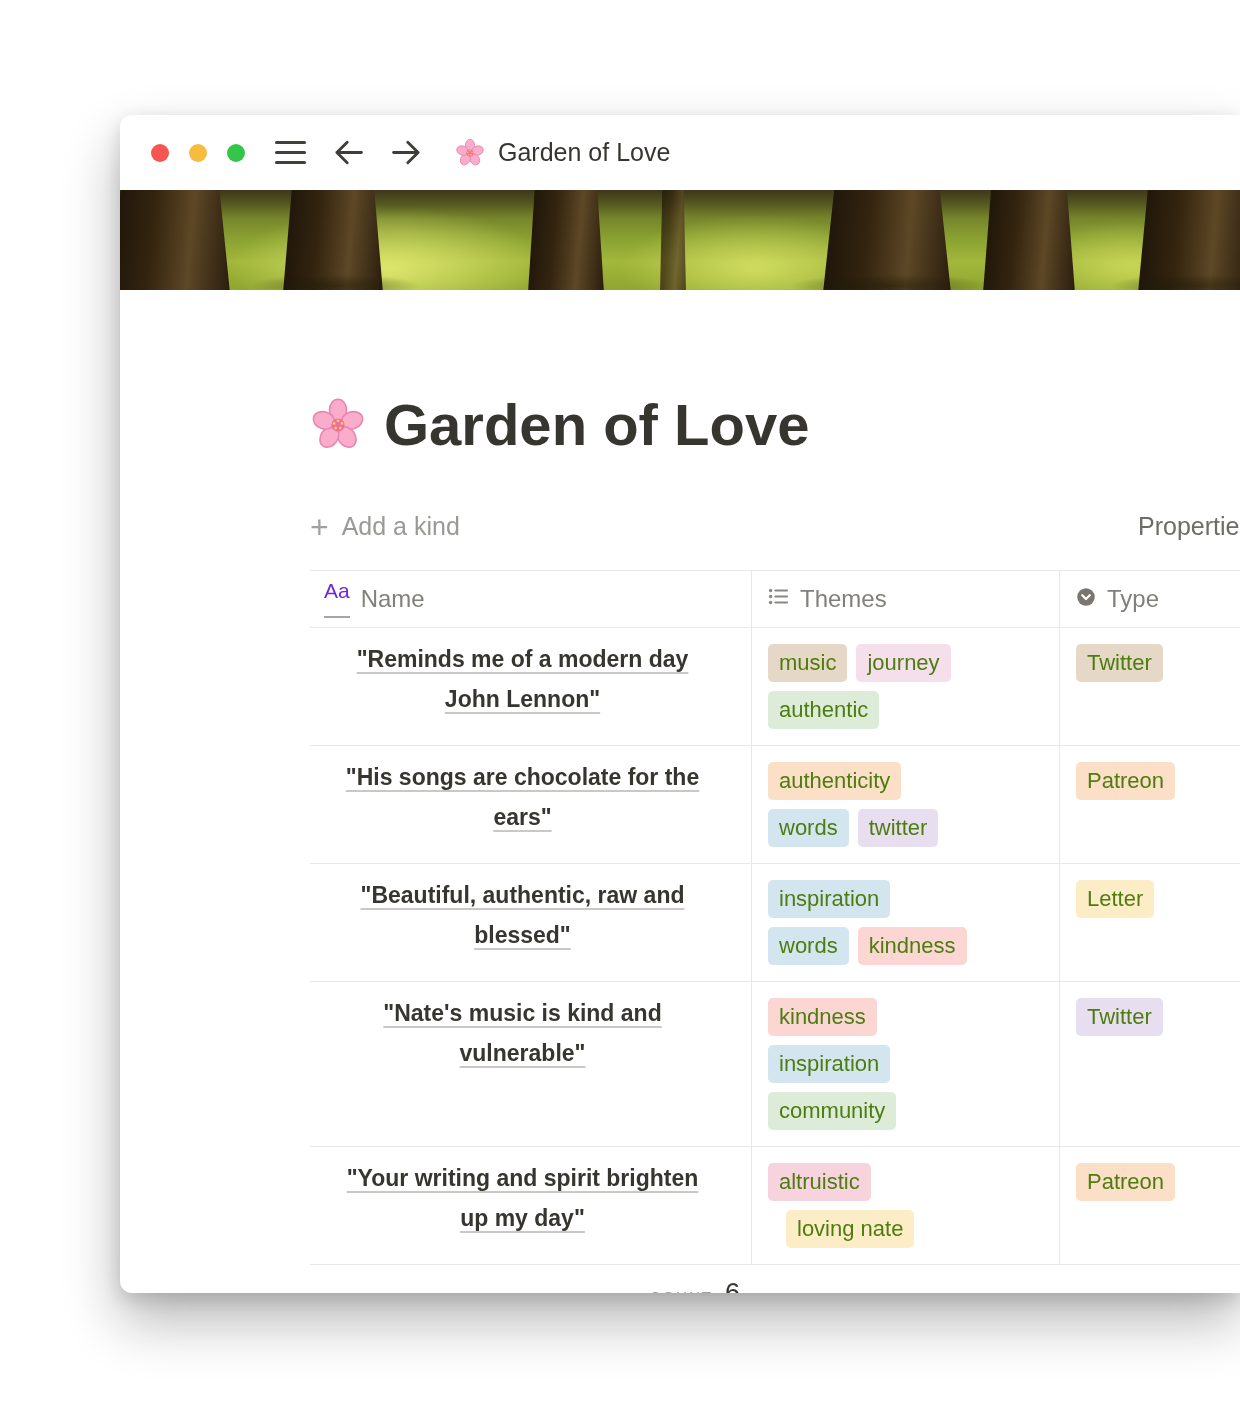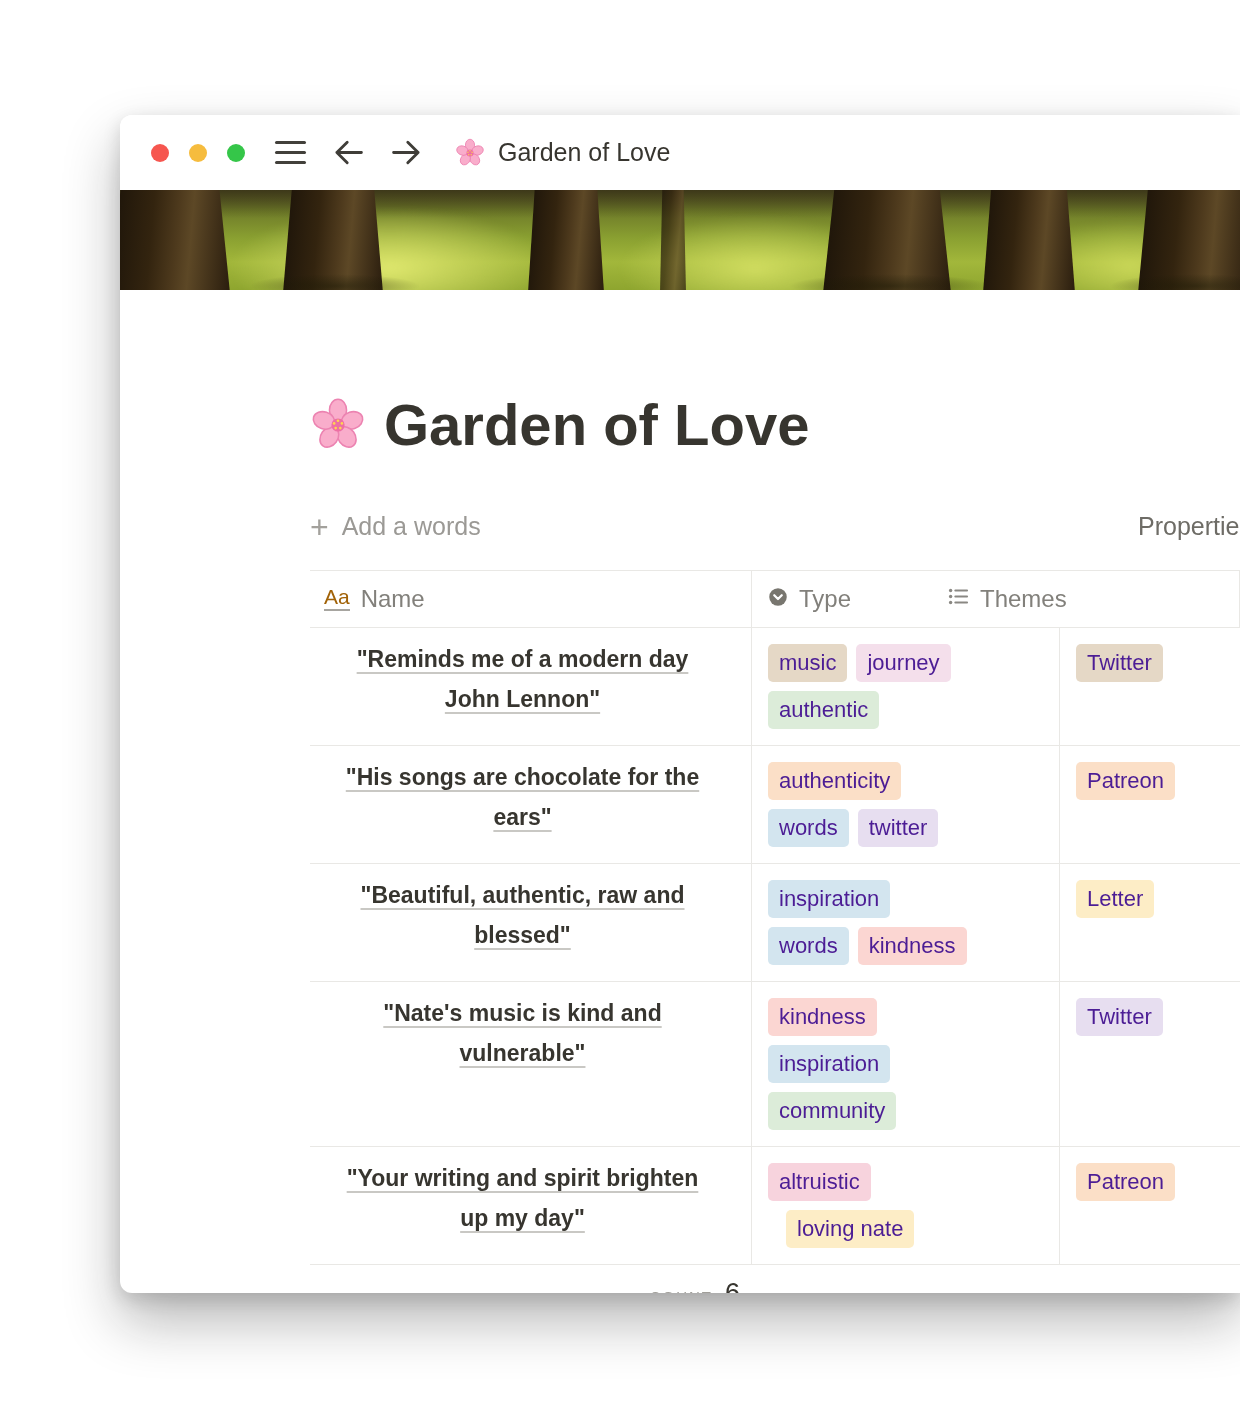--- a/index.html
+++ b/index.html
@@ -84,36 +84,36 @@
   
   .table { margin-top:22px; border-top:1px solid #e9e8e5; }
   .thead { display:flex; height:57px; border-bottom:1px solid #e9e8e5; }
   .col-name   { width:442px; flex:0 0 auto; border-right:1px solid #e9e8e5; }
   .col-themes { width:308px; flex:0 0 auto; border-right:1px solid #e9e8e5; }
   .col-type   { flex:1 1 auto; }
   .th { display:flex; align-items:center; gap:11px; font-size:24px; color:#82807b; cursor:pointer; }
   .th.col-name   { padding-left:14px; }
   .th.col-themes { padding-left:16px; }
   .th.col-type   { padding-left:16px; }
-  .aa-icon { font-size:21px; color:#a16207; border-bottom:2px solid #a7a5a0; line-height:1.05; font-weight:500; padding-bottom:1px; }
+  .aa-icon { font-size:21px; color:#6d28d9; border-bottom:2px solid #a7a5a0; line-height:1.05; font-weight:500; padding-bottom:14px; }
 
   .trow { display:flex; border-bottom:1px solid #e9e8e5; min-height:110px; cursor:pointer; }
   .trow.tall { min-height:155px; }
   .name-cell  { padding:11px 30px 10px 14px; }
   .name-text {
     display:inline-block; max-width:372px;
     font-size:23px; font-weight:600; line-height:40px; color:#37352f;
     text-decoration:underline; text-decoration-color:#c9c8c4;
     text-decoration-thickness:1.5px; text-underline-offset:5px;
   }
   .themes-cell, .type-cell { padding:16px 8px 7px 16px; }
   .tagline { display:flex; gap:9px; margin-bottom:9px; }
   .tag {
     display:inline-flex; align-items:center; height:38px; padding:0 11px;
-    border-radius:5px; font-size:22px; color:#4c1d95; white-space:nowrap; cursor:pointer;
+    border-radius:5px; font-size:22px; color:#4d7c0f; white-space:nowrap; cursor:pointer;
   }
 
   .tfoot { display:flex; height:58px; align-items:center; }
   .tfoot-inner { width:442px; display:flex; justify-content:flex-end; align-items:baseline;
     gap:12px; padding-right:12px; cursor:pointer; }
   .count-label { font-size:15px; letter-spacing:2px; color:#a09e99; font-weight:500; }
   .count-value { font-size:27px; color:#37352f; }
 </style>
 </head>
 <body>
@@ -200,54 +200,54 @@
               <circle cx="31" cy="34" r="1.7"></circle>
           </g>
         </svg>
       </span>
       <span>Garden of Love</span>
     </h1>
 
     <div class="viewbar">
       <div class="add-view">
         <span class="plus">+</span>
-        <span>Add a words</span>
+        <span>Add a kind</span>
       </div>
       <div class="properties">Properties</div>
     </div>
 
     <div class="table">
 
       <div class="thead">
         <div class="th col-name">
           <span class="aa-icon">Aa</span>
           <span>Name</span>
-        </div>
-        <div class="th col-type">
-          <span>
-            <svg width="20" height="20" viewBox="0 0 16 16">
-              <circle cx="8" cy="8" r="7" fill="#78766f"></circle>
-              <path d="M5 6.6l3 3 3-3" stroke="#fff" stroke-width="1.8" fill="none" stroke-linecap="round" stroke-linejoin="round"></path>
-            </svg>
-          </span>
-          <span>Type</span>
         </div>
         <div class="th col-themes">
           <span>
             <svg width="21" height="21" viewBox="0 0 16 16" fill="#8a8883">
               <circle cx="2" cy="3.4" r="1.3"></circle>
                 <rect x="4.8" y="2.6" width="10.5" height="1.6" rx="0.8"></rect>
               <circle cx="2" cy="8" r="1.3"></circle>
                 <rect x="4.8" y="7.2" width="10.5" height="1.6" rx="0.8"></rect>
               <circle cx="2" cy="12.6" r="1.3"></circle>
                 <rect x="4.8" y="11.8" width="10.5" height="1.6" rx="0.8"></rect>
             </svg>
           </span>
           <span>Themes</span>
         </div>
+        <div class="th col-type">
+          <span>
+            <svg width="20" height="20" viewBox="0 0 16 16">
+              <circle cx="8" cy="8" r="7" fill="#78766f"></circle>
+              <path d="M5 6.6l3 3 3-3" stroke="#fff" stroke-width="1.8" fill="none" stroke-linecap="round" stroke-linejoin="round"></path>
+            </svg>
+          </span>
+          <span>Type</span>
+        </div>
       </div>
 
       <div class="trow">
         <div class="col-name name-cell">
           <span class="name-text">"Reminds me of a modern day John Lennon"</span>
         </div>
         <div class="col-themes themes-cell">
           <div class="tagline">
             <span class="tag" style="background-color: rgb(229, 216, 198);">music</span>
             <span class="tag" style="background-color: rgb(244, 223, 235);">journey</span>

